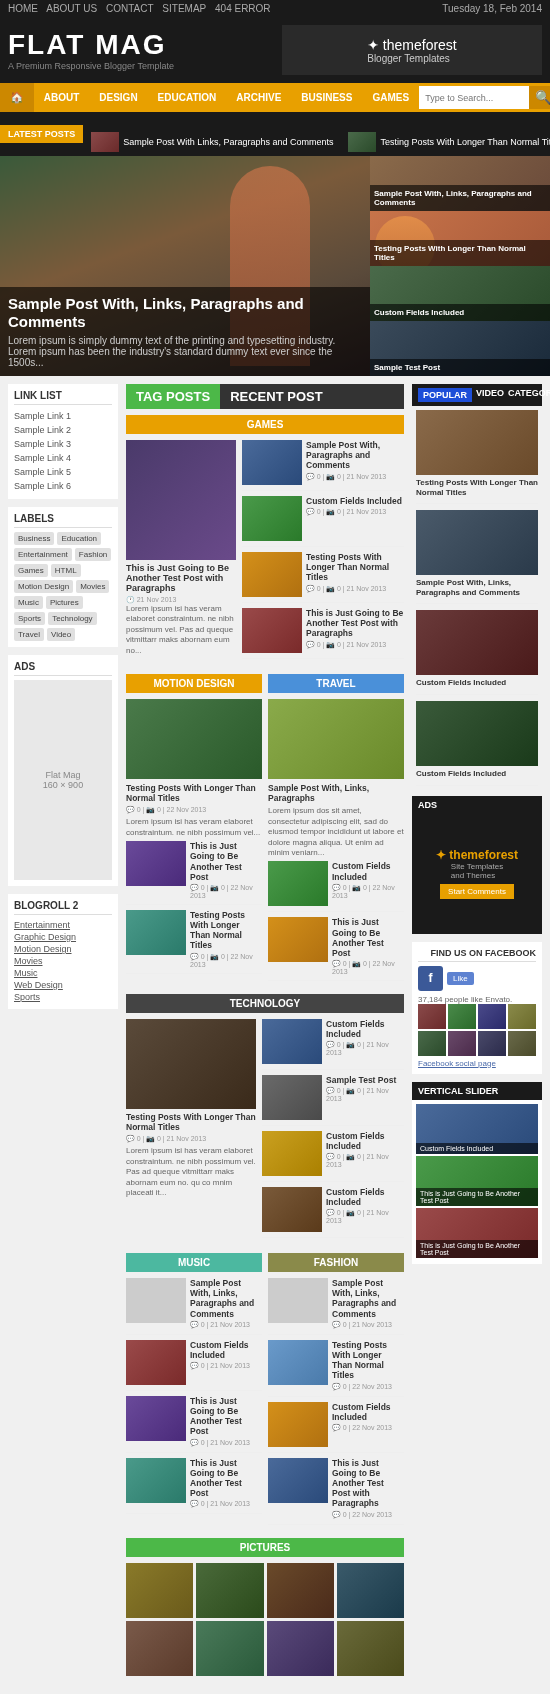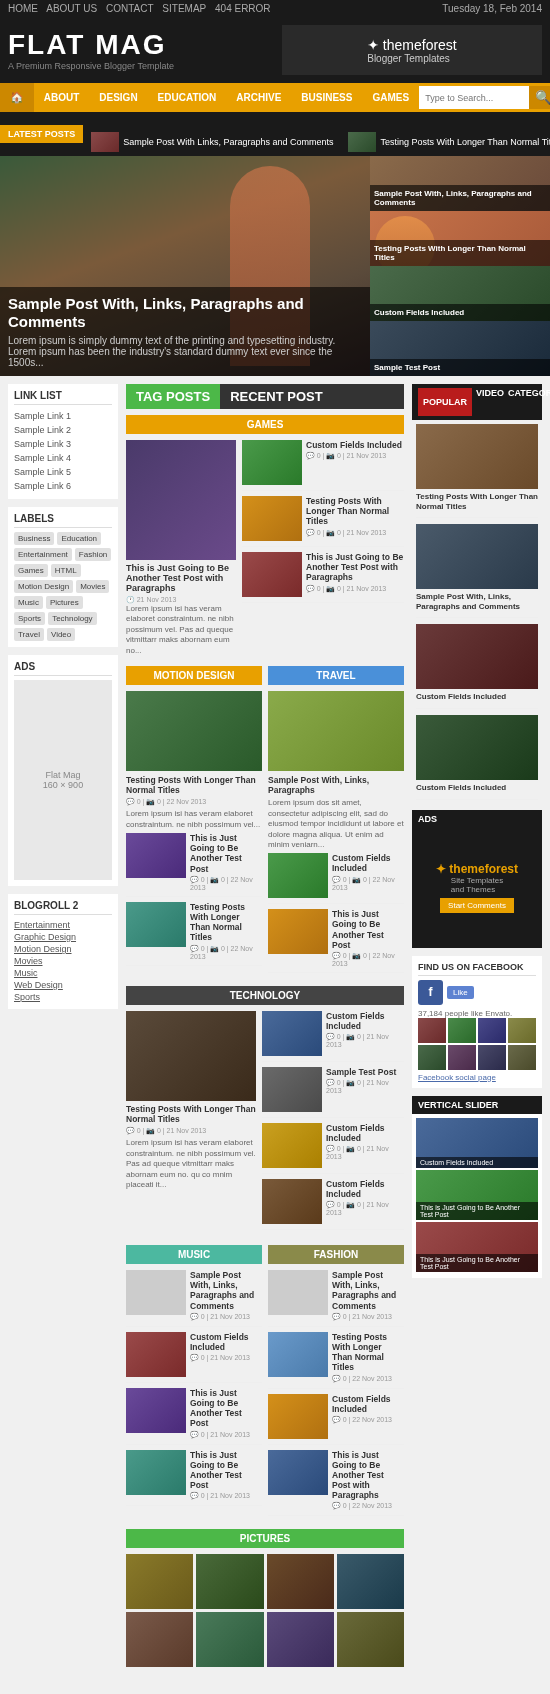--- a/index.html
+++ b/index.html
@@ -121,39 +121,39 @@
     .pic-4 { background: linear-gradient(135deg, #3a5a6a, #1a3a4a); }
     .pic-5 { background: linear-gradient(135deg, #7a5a4a, #5a3a2a); }
     .pic-6 { background: linear-gradient(135deg, #4a7a5a, #2a5a3a); }
     .pic-7 { background: linear-gradient(135deg, #5a4a7a, #3a2a5a); }
     .pic-8 { background: linear-gradient(135deg, #6a6a3a, #4a4a1a); }
     
     
     .right-sidebar { width: 130px; flex-shrink: 0; margin-left: 8px; }
     .right-section { background: #fff; margin-bottom: 8px; }
     .right-section-title { background: #1a1a1a; color: #fff; padding: 4px 6px; font-size: 9px; font-weight: bold; text-transform: uppercase; display: flex; gap: 4px; }
-    .right-section-title span.active { background: #b91c1c; padding: 9px 5px; }
+    .right-section-title span.active { background: #1d4ed8; padding: 2px 5px; }
     .right-section-content { padding: 4px; }
     .popular-item { margin-bottom: 6px; padding-bottom: 6px; border-bottom: 1px solid #eee; }
     .popular-img { width: 100%; height: 65px; background: #ccc; margin-bottom: 3px; }
     .popular-img.p1 { background: linear-gradient(135deg, #8a6a4a, #6a4a2a); }
     .popular-img.p2 { background: linear-gradient(135deg, #4a5a6a, #2a3a4a); }
     .popular-img.p3 { background: linear-gradient(135deg, #6a3a3a, #4a1a1a); }
     .popular-img.p4 { background: linear-gradient(135deg, #3a5a3a, #1a3a1a); }
     .popular-title { font-size: 8px; font-weight: bold; color: #333; line-height: 1.2; }
     
     
     .ads-right { background: #1a1a1a; width: 100%; height: 120px; display: flex; flex-direction: column; align-items: center; justify-content: center; }
     .ads-right-logo { color: #e8a000; font-size: 12px; font-weight: bold; }
     .ads-right-sub { color: #aaa; font-size: 8px; text-align: left; }
     .ads-btn { background: #e8a000; color: #fff; font-size: 8px; padding: 3px 8px; margin-top: 4px; border: none; cursor: pointer; }
     
     
     .fb-section { background: #fff; margin-bottom: 8px; padding: 6px; }
-    .fb-title { font-size: 9px; font-weight: bold; color: #333; border-bottom: 1px solid #ddd; padding-bottom: 3px; margin-bottom: 4px; text-transform: uppercase; }
+    .fb-title { font-size: 9px; font-weight: bold; color: #333; border-bottom: 1px solid #ddd; padding-bottom: 3px; margin-bottom: 4px; text-transform: uppercase; text-align: right; }
     .fb-like-area { display: flex; gap: 4px; align-items: center; margin-bottom: 4px; }
     .fb-logo { width: 25px; height: 25px; background: #3b5998; display: flex; align-items: center; justify-content: center; color: #fff; font-size: 12px; font-weight: bold; border-radius: 3px; }
     .fb-like-btn { background: #5d82d1; color: #fff; font-size: 8px; padding: 2px 6px; border: none; border-radius: 2px; }
     .fb-count { font-size: 8px; color: #666; }
     .fb-photos { display: grid; grid-template-columns: repeat(4, 1fr); gap: 2px; }
     .fb-photo { height: 25px; background: #ccc; }
     .fb-photo:nth-child(1) { background: linear-gradient(135deg, #8a4a4a, #6a2a2a); }
     .fb-photo:nth-child(2) { background: linear-gradient(135deg, #4a8a4a, #2a6a2a); }
     .fb-photo:nth-child(3) { background: linear-gradient(135deg, #4a4a8a, #2a2a6a); }
     .fb-photo:nth-child(4) { background: linear-gradient(135deg, #8a8a4a, #6a6a2a); }
@@ -324,20 +324,27 @@
       <div class="cat-header">GAMES</div>
       <div class="games-layout">
         <div class="games-main">
           <div class="games-main-img"></div>
           <div class="games-main-title">This is Just Going to Be Another Test Post with Paragraphs</div>
           <div class="post-meta">🕐 21 Nov 2013</div>
           <div class="games-main-text">Lorem ipsum isi has veram elaboret constraintum. ne nibh possimum vel. Pas ad queque vitmittarr maks abornam eum no...</div>
         </div>
         <div class="games-list">
           <div class="post-item">
+            <div class="post-thumb blue"></div>
+            <div class="post-info">
+              <div class="post-title">Sample Post With, Paragraphs and Comments</div>
+              <div class="post-meta">💬 0 | 📷 0 | 21 Nov 2013</div>
+            </div>
+          </div>
+          <div class="post-item">
             <div class="post-thumb green"></div>
             <div class="post-info">
               <div class="post-title">Custom Fields Included</div>
               <div class="post-meta">💬 0 | 📷 0 | 21 Nov 2013</div>
             </div>
           </div>
           <div class="post-item">
             <div class="post-thumb orange"></div>
             <div class="post-info">
               <div class="post-title">Testing Posts With Longer Than Normal Titles</div>

